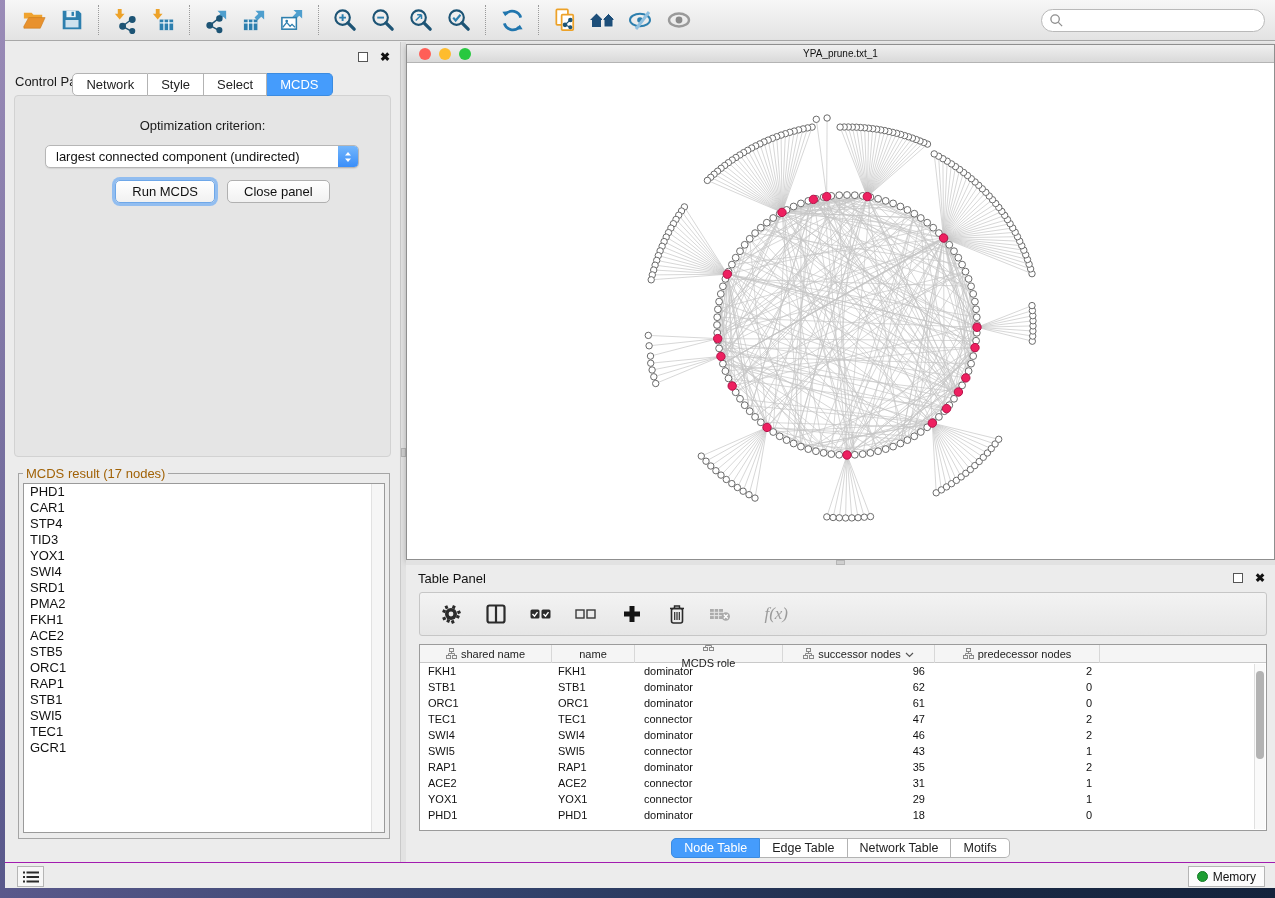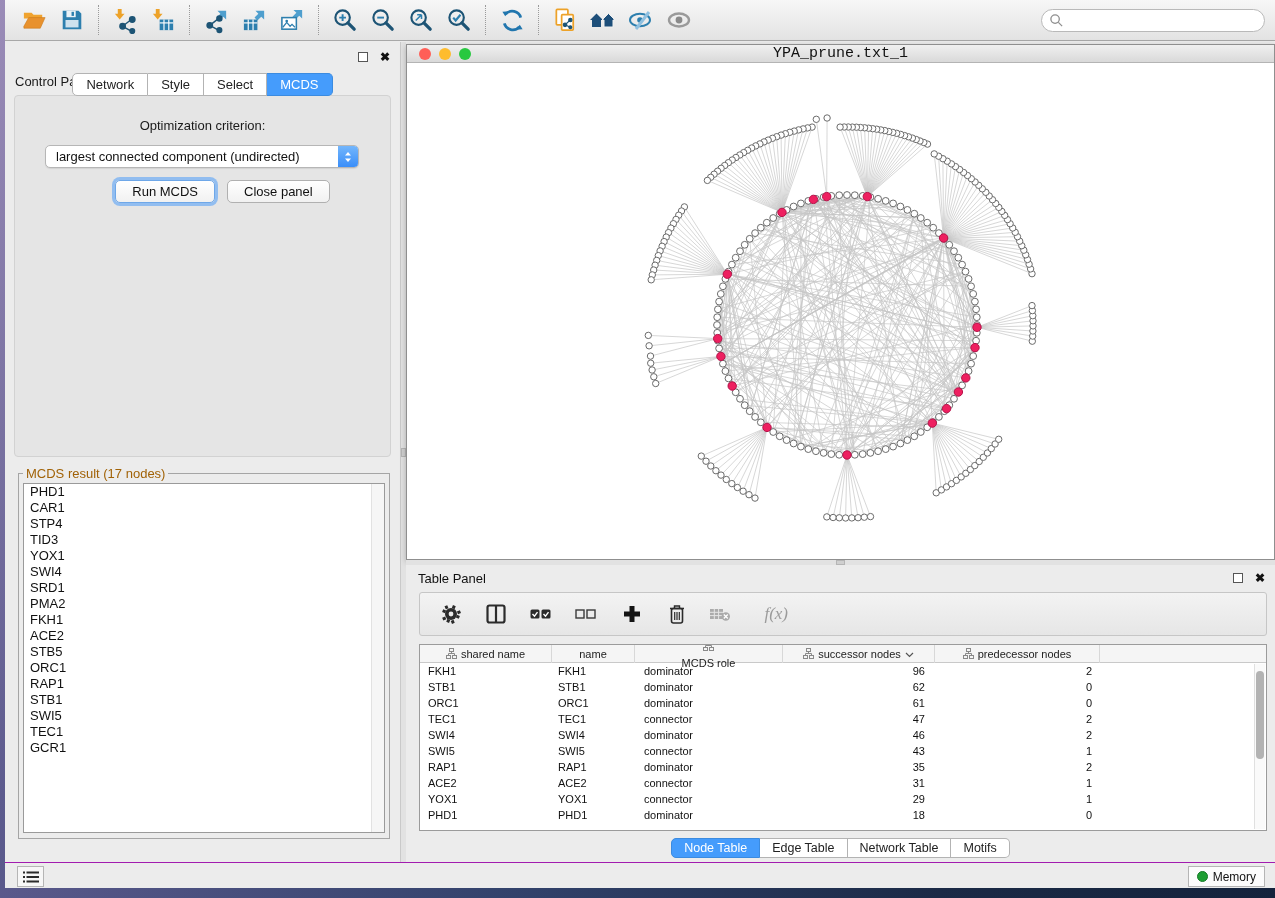--- a/index.html
+++ b/index.html
@@ -55,21 +55,21 @@
   .h-splitter { position:absolute; left:401px; top:560px; width:869px; height:5px; background:#e2e2e2; }
   .h-splitter .grip { position:absolute; left:430px; top:0; width:9px; height:5px; background:#cfcfcf; border:1px solid #b5b5b5; }
 
   
   .net-window { position:absolute; left:401px; top:44px; width:869px; height:516px;
     border:1px solid #8f8f8f; background:#fff; box-shadow:0 2px 6px rgba(0,0,0,.25); }
   .net-titlebar { height:18px; background:linear-gradient(#f0f0f0,#d9d9d9); border-bottom:1px solid #b4b4b4;
     position:relative; display:flex; align-items:center; justify-content:center; }
   .traffic { position:absolute; left:12px; top:3px; display:flex; gap:8px; }
   .dot { width:12px; height:12px; border-radius:50%; }
-  .net-title { font-size:15px; color:#111;font-family:Liberation Mono, monospace; }
+  .net-title { font-size:10px; color:#111; }
   #net-svg { display:block; }
 
   
   .table-panel { position:absolute; left:401px; top:565px; width:869px; height:293px; background:#ececec; }
   .tp-header { height:24px; display:flex; align-items:center; padding:2px 10px 0 12px; font-size:13px; }
   .tp-header .ph-title { flex:1; }
   .tp-toolbar { position:absolute; left:13px; right:8px; top:27px; height:44px;
     background:linear-gradient(#f3f3f3,#e6e6e6); border:1px solid #c6c6c6; border-radius:3px;
     display:flex; align-items:center; padding-left:17px; gap:21px; }
   .tp-ic { display:flex; align-items:center; justify-content:flex-end; width:24px; height:24px; }

